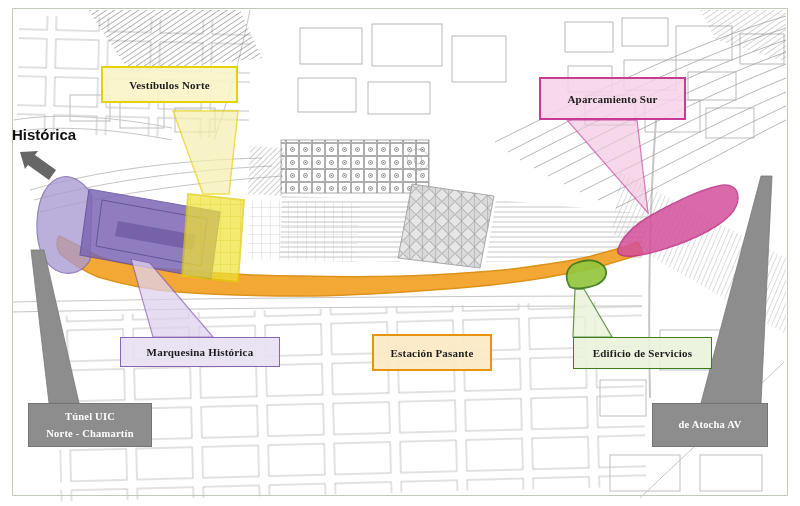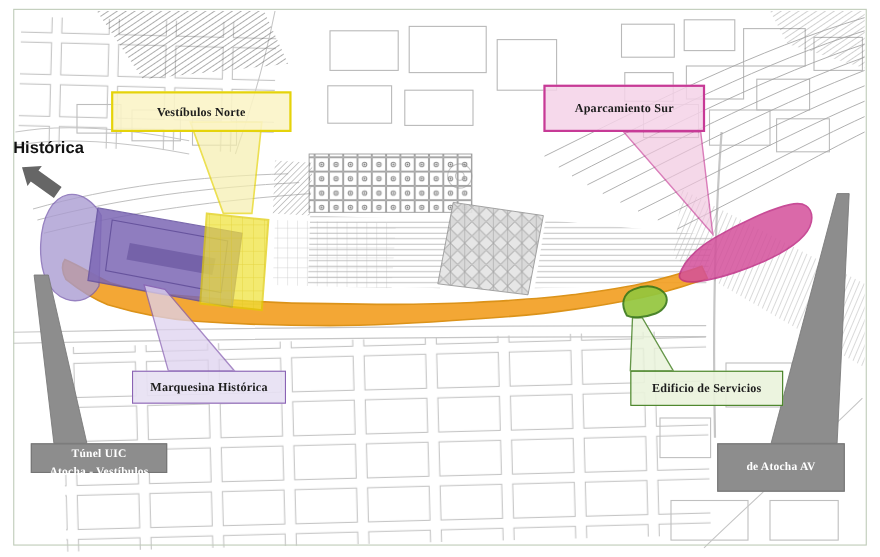--- a/index.html
+++ b/index.html
@@ -2,21 +2,21 @@
 <html><head>
 <meta charset="utf-8">
 <style>
   html,body{margin:0;padding:0;background:#ffffff;}
   .stage{position:relative;width:800px;height:506px;background:#ffffff;overflow:hidden;
          font-family:"Liberation Serif","DejaVu Serif",serif;}
   .stage svg{position:absolute;left:0;top:0;}
   .lbl{position:absolute;display:flex;align-items:center;justify-content:center;text-align:center;
        font-weight:bold;color:#1c1c1c;letter-spacing:.2px;z-index:5;box-sizing:border-box;}
   .lbl-yellow{background:rgba(250,244,198,.88);border:2px solid #e5d30a;font-size:11px;}
-  .lbl-pink{background:rgba(245,210,231,.85);border:2px solid #c73a96;font-size:11px;}
+  .lbl-pink{background:rgba(245,210,231,.85);border:2px solid #c73a96;font-size:11px;margin-left:45px;}
   .lbl-purple{background:rgba(231,224,243,.9);border:1.5px solid #8a63b4;font-size:11px;}
   .lbl-orange{background:rgba(252,233,196,.92);border:2px solid #e8940f;font-size:11px;}
   .lbl-green{background:rgba(234,243,220,.9);border:1.5px solid #3f7d1c;font-size:11px;}
   .lbl-gray{background:#8d8d8d;border:1px solid #757575;color:#ffffff;font-size:10.5px;
             flex-direction:column;line-height:1.65;font-weight:bold;}
   .dir-label{position:absolute;z-index:6;font-family:"Liberation Sans","DejaVu Sans",sans-serif;
              font-weight:bold;font-size:15px;color:#111;}
 </style>
 </head>
 <body>
@@ -177,39 +177,42 @@
 
   <polygon points="20,152 38,151 35,155 56,170 49,180 28,165 25,169" fill="#666666"></polygon>
 
   <rect x="12.5" y="8.5" width="775" height="487" fill="none" stroke="#bfcbb8" stroke-width="1"></rect>
 </svg>
 
 <div class="dir-label" style="left:12px;top:126px;">
   <span>Histórica</span>
 </div>
 
-<div class="lbl lbl-yellow" style="left:101px;top:83px;width:164px;height:37px;">
+<div class="lbl lbl-yellow" style="left:101px;top:66px;width:137px;height:37px;">
   <span>Vestíbulos Norte</span>
 </div>
 
 <div class="lbl lbl-pink" style="left:494px;top:77px;width:147px;height:43px;">
   <span>Aparcamiento Sur</span>
 </div>
 
-<div class="lbl lbl-purple" style="left:120px;top:337px;width:140px;height:30px;">
+<div class="lbl lbl-purple" style="left:120px;top:337px;width:160px;height:30px;">
   <span>Marquesina Histórica</span>
 </div>
 
+<div class="lbl lbl-orange" style="left:372px;top:334px;width:120px;height:37px;">
+  <span>Estación Pasante</span>
+</div>
 
 <div class="lbl lbl-green" style="left:573px;top:337px;width:139px;height:32px;">
   <span>Edificio de Servicios</span>
 </div>
 
-<div class="lbl lbl-gray" style="left:28px;top:403px;width:124px;height:27px;justify-content:space-between;">
+<div class="lbl lbl-gray" style="left:28px;top:403px;width:124px;height:44px;">
   <span>Túnel UIC</span>
-  <span>Atocha - Vestíbulos</span>
+  <span>Norte - Chamartín</span>
 </div>
 
 <div class="lbl lbl-gray" style="left:652px;top:403px;width:116px;height:44px;">
   <span>de Atocha AV</span>
 </div>
 
 </div>
 
 </body></html>

